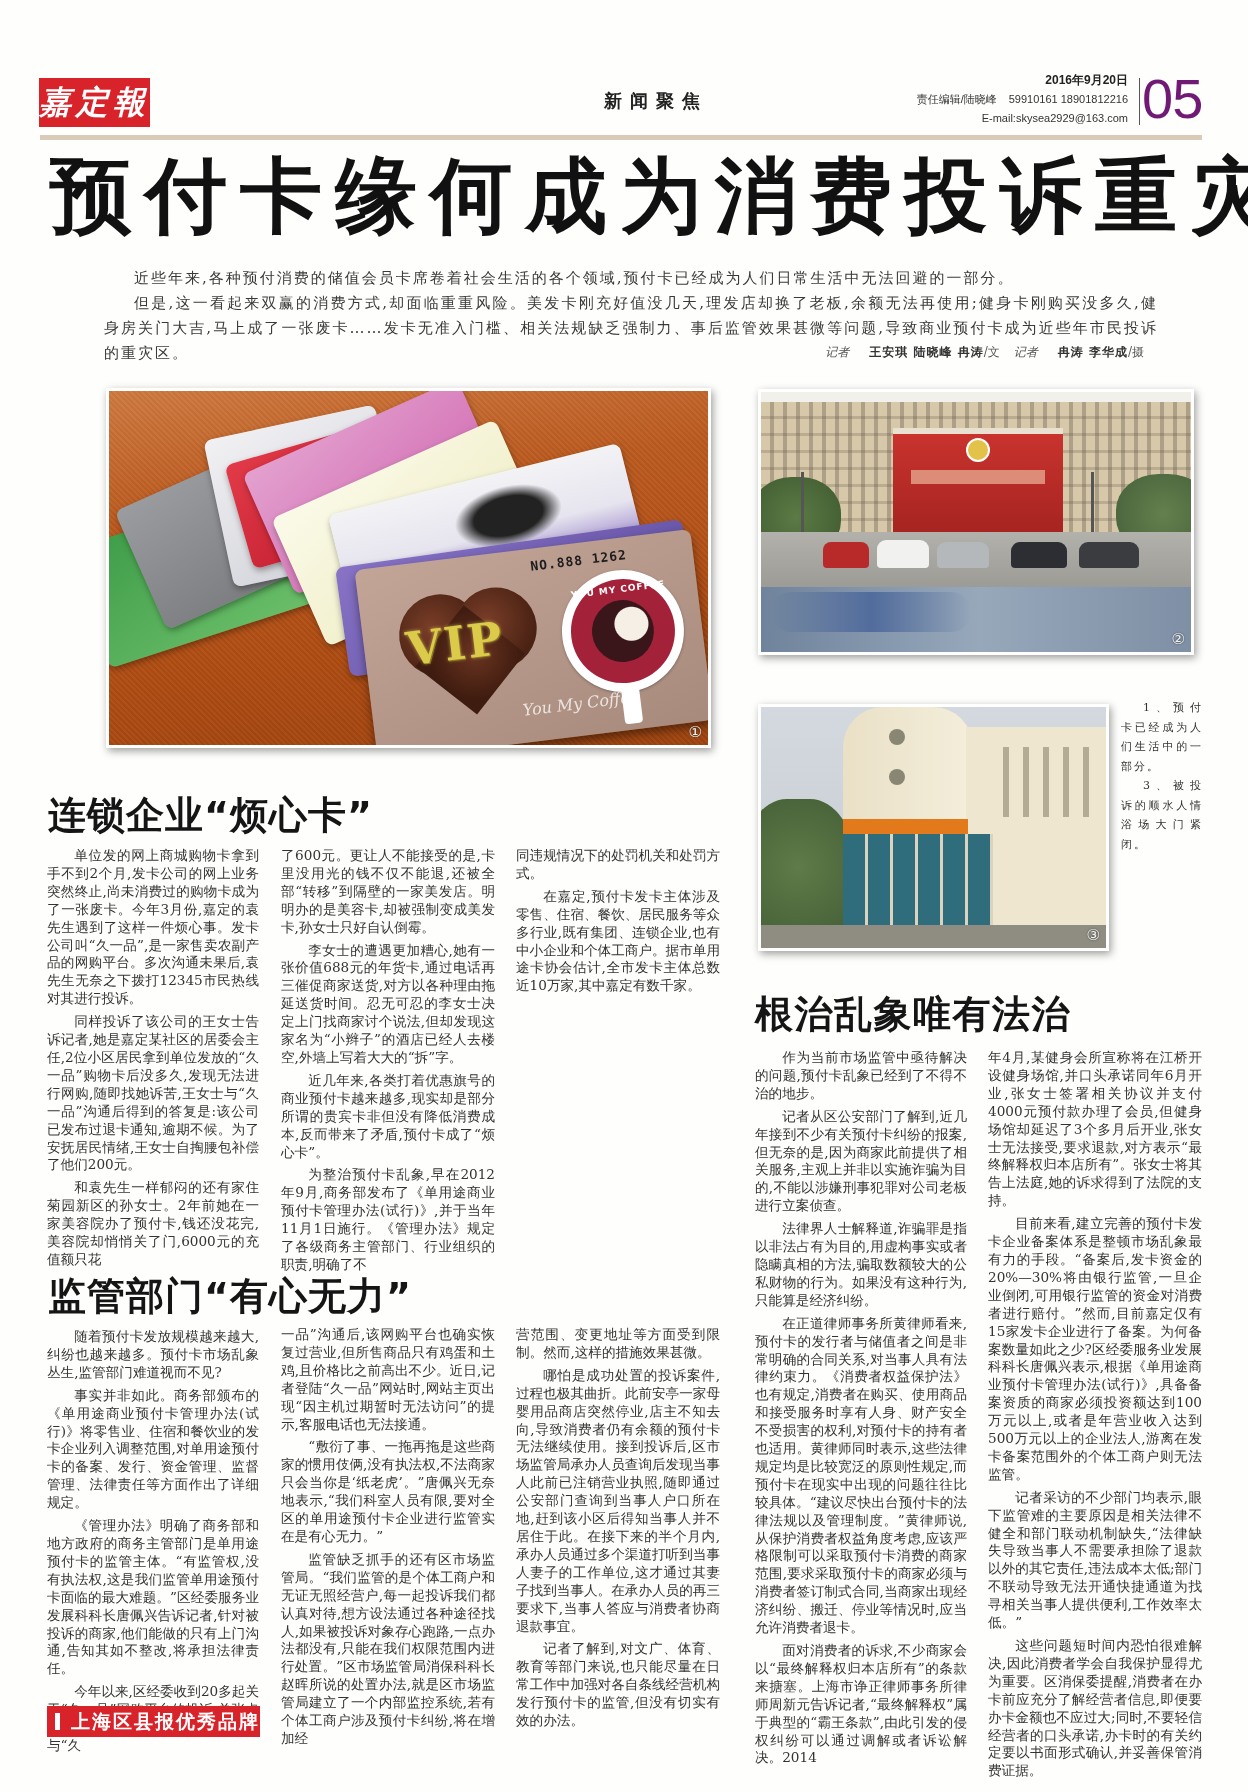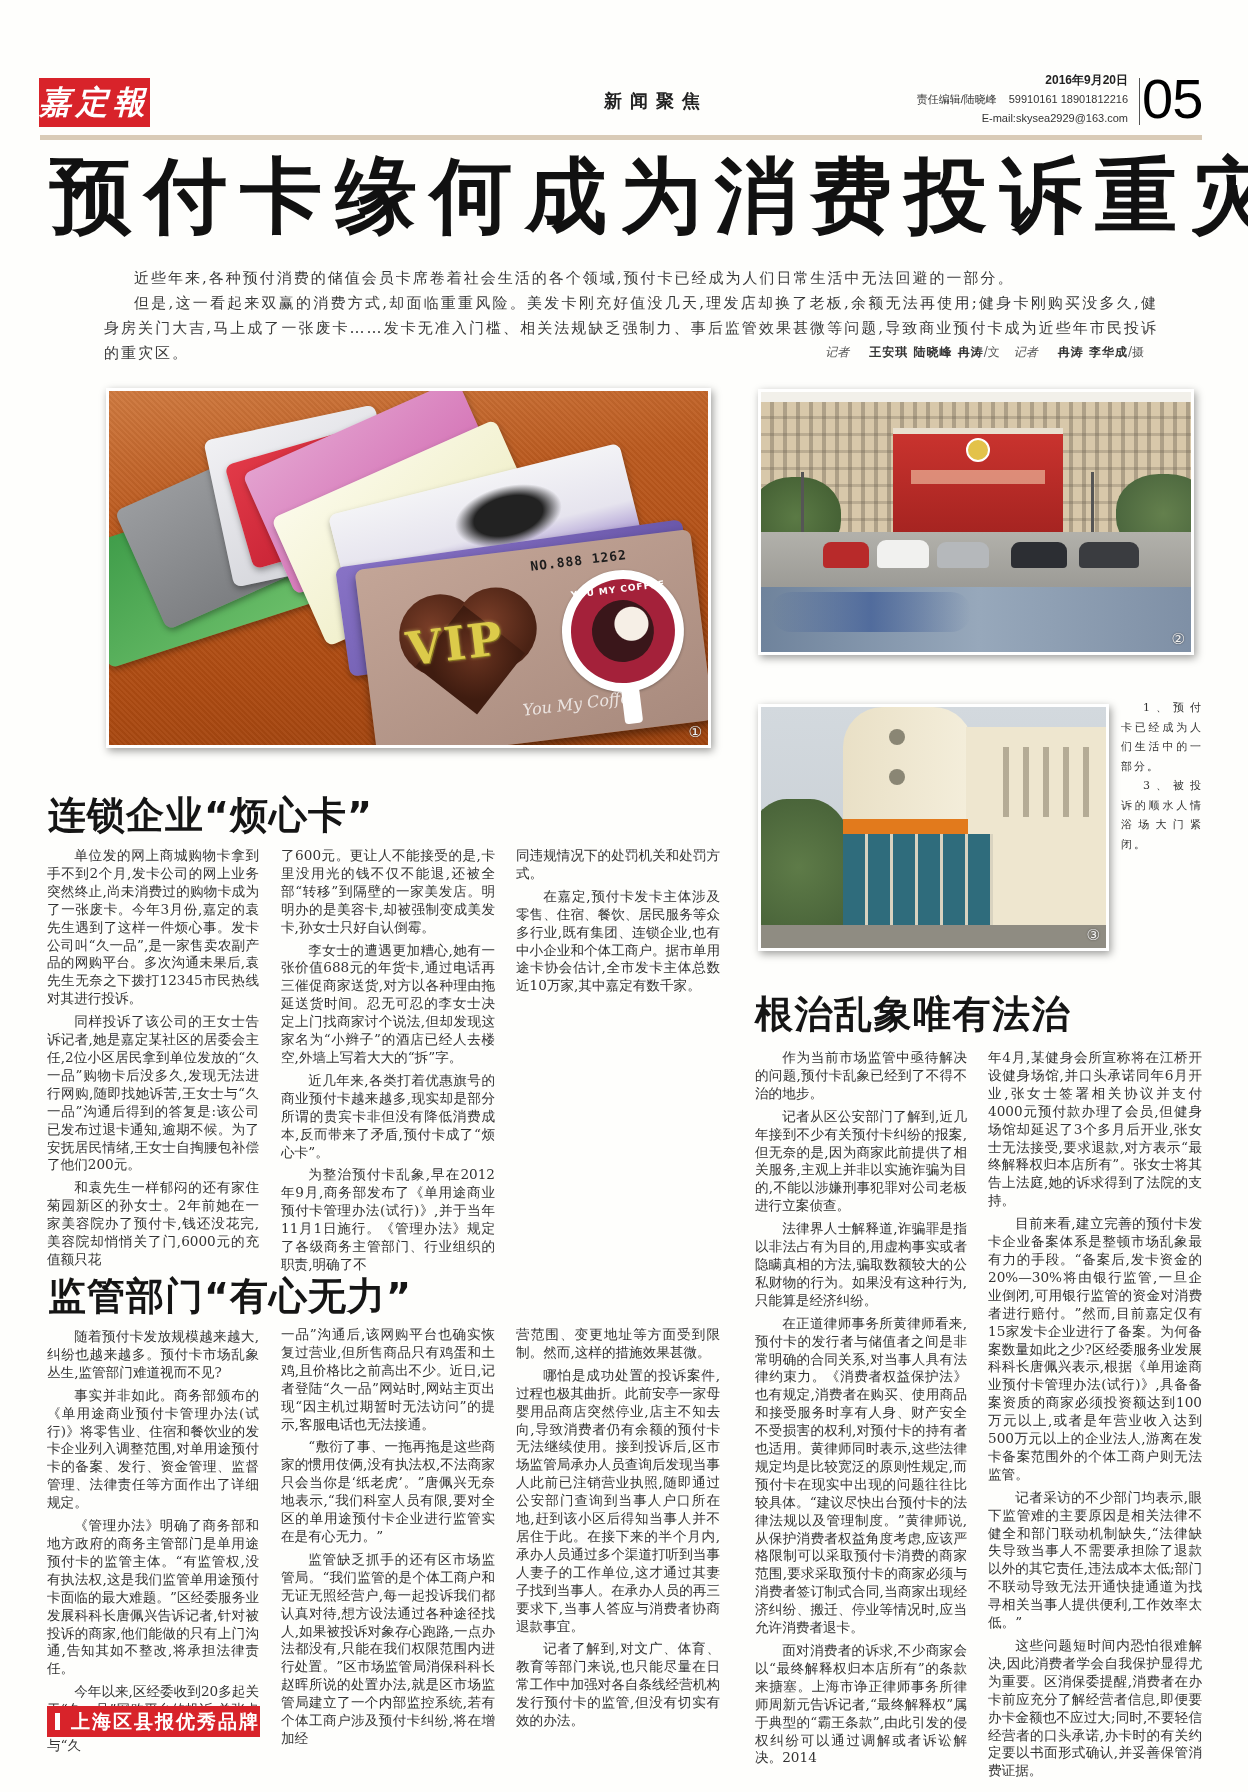--- a/index.html
+++ b/index.html
@@ -7,21 +7,21 @@
 #page{position:relative;width:1248px;height:1792px;background:#fefefc;overflow:hidden;font-family:"DejaVu Serif","Liberation Serif",serif;color:#2b2b2b;}
 .abs{position:absolute;}
 
 
 .logo{left:39px;top:78px;width:111px;height:49px;background:#d8232a;color:#fff;font-family:"DejaVu Serif","Liberation Serif",serif;font-weight:bold;font-style:italic;font-size:32px;line-height:49px;text-align:center;letter-spacing:5px;white-space:nowrap;}
 .section-label{left:568px;top:88px;font-family:"DejaVu Sans","Liberation Sans",sans-serif;font-weight:bold;font-size:18px;letter-spacing:8px;color:#222;white-space:nowrap;line-height:26px;margin-left:36px;}
 .hdr-info{right:120px;top:71px;text-align:right;font-family:Liberation Sans, sans-serif;font-size:11px;line-height:19px;color:#333;white-space:nowrap;}
 .hdr-info .date{font-weight:bold;font-size:12px;color:#222;}
 .hdr-info .gap{display:inline-block;width:12px;}
 .divider{left:1139px;top:78px;width:1px;height:47px;background:#555;}
-.page-no{left:1142px;top:69px;font-family:"Liberation Sans","DejaVu Sans",sans-serif;font-size:56px;line-height:60px;color:#000000;letter-spacing:-1px;}
+.page-no{left:1142px;top:69px;font-family:"Liberation Sans","DejaVu Sans",sans-serif;font-size:56px;line-height:60px;color:#701a75;letter-spacing:-1px;}
 .rule{left:40px;top:135px;width:1162px;height:5px;background:#d9cbb7;}
 
 
 .headline{left:50px;top:150px;font-family:"DejaVu Sans","Liberation Sans",sans-serif;font-weight:bold;font-size:82px;line-height:92px;letter-spacing:13px;color:#111;white-space:nowrap;}
 
 
 .intro{left:104px;top:266px;width:1054px;color:#3a3a3a;}
 .intro p{margin:0;text-indent:2em;font-size:15px;letter-spacing:2px;line-height:25px;text-align:justify;}
 .byline{right:90px;top:342px;font-size:12px;line-height:20px;color:#333;white-space:nowrap;}
 .byline .role{color:#555;font-style:italic;margin-right:4px;}

